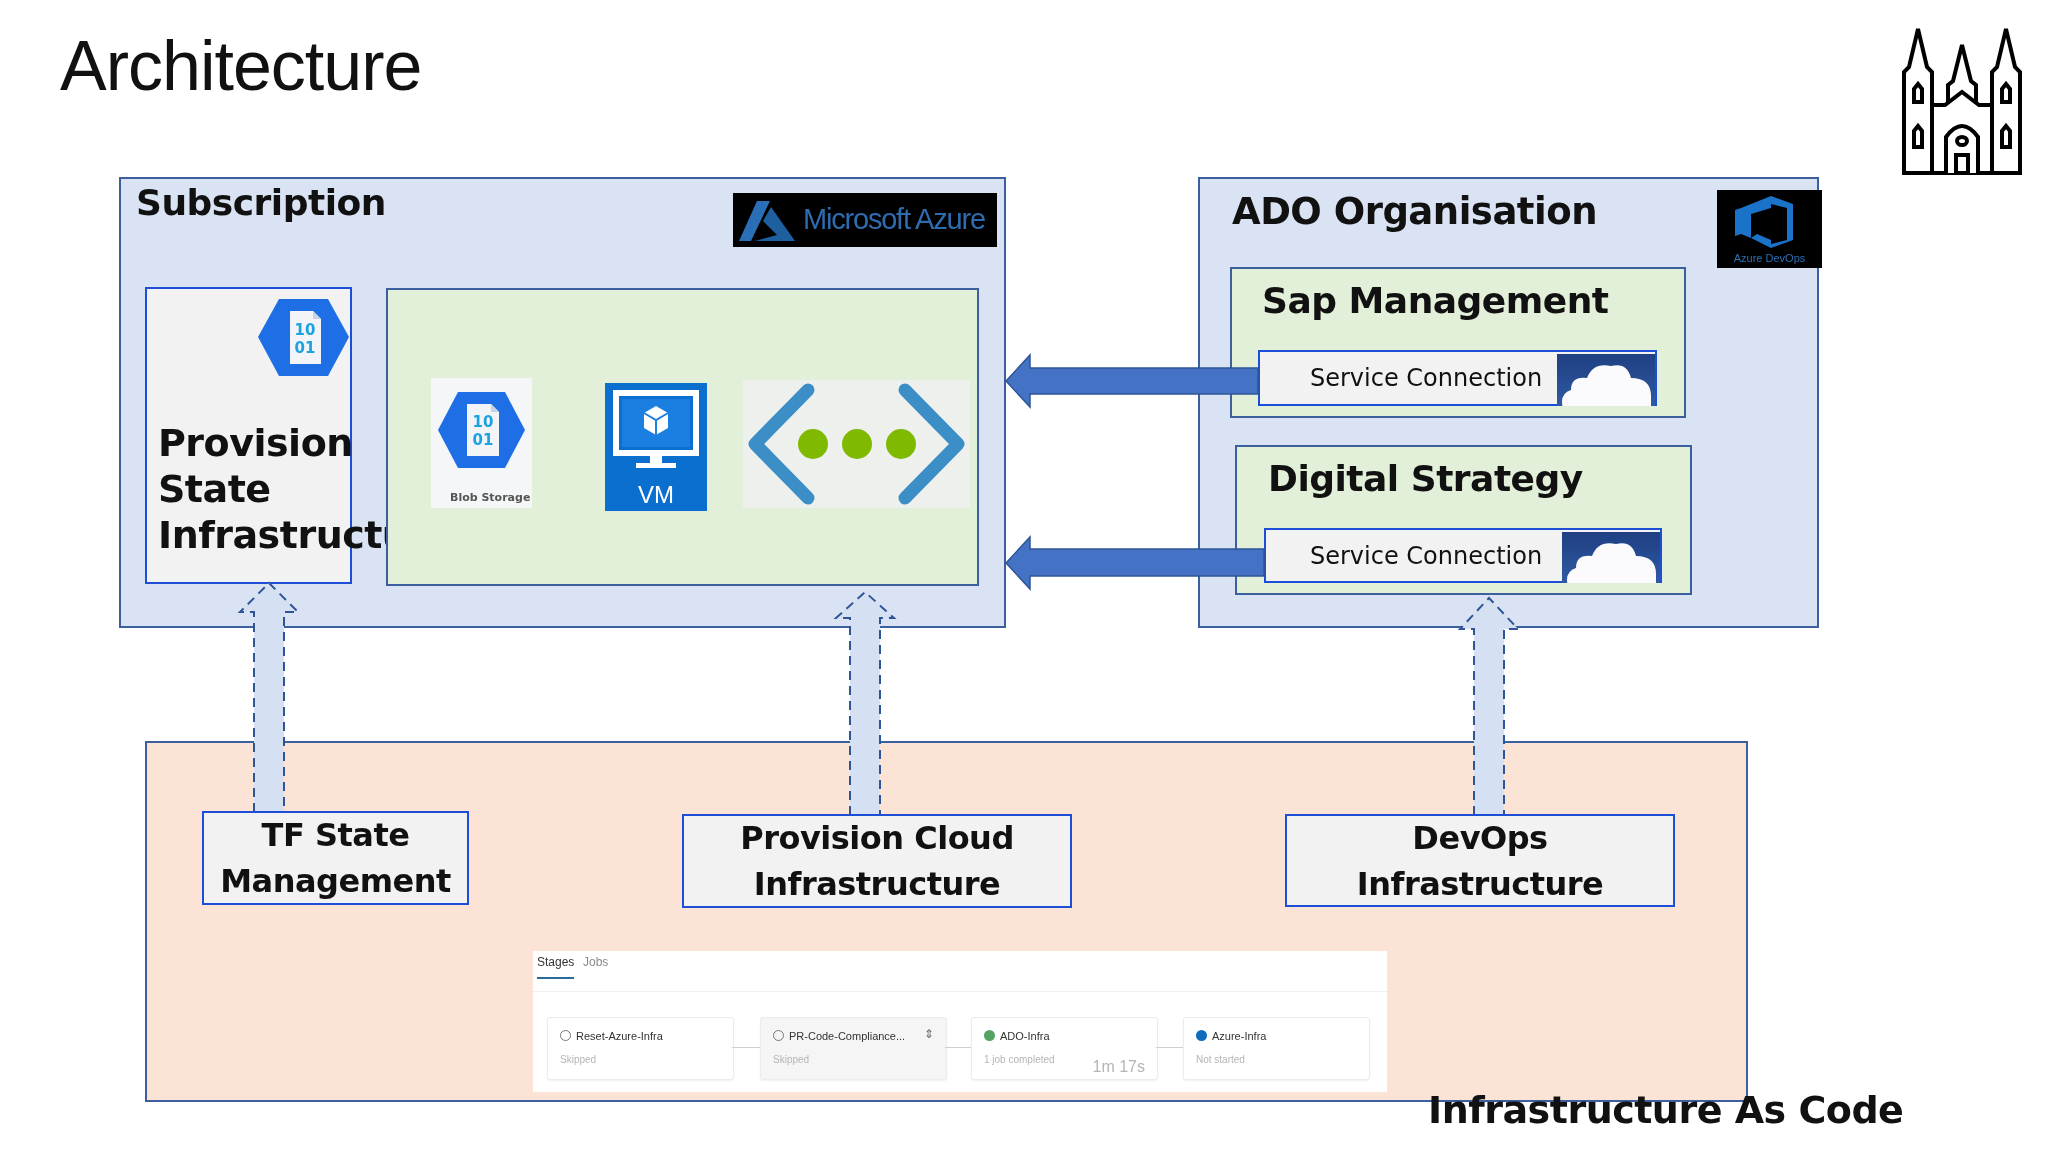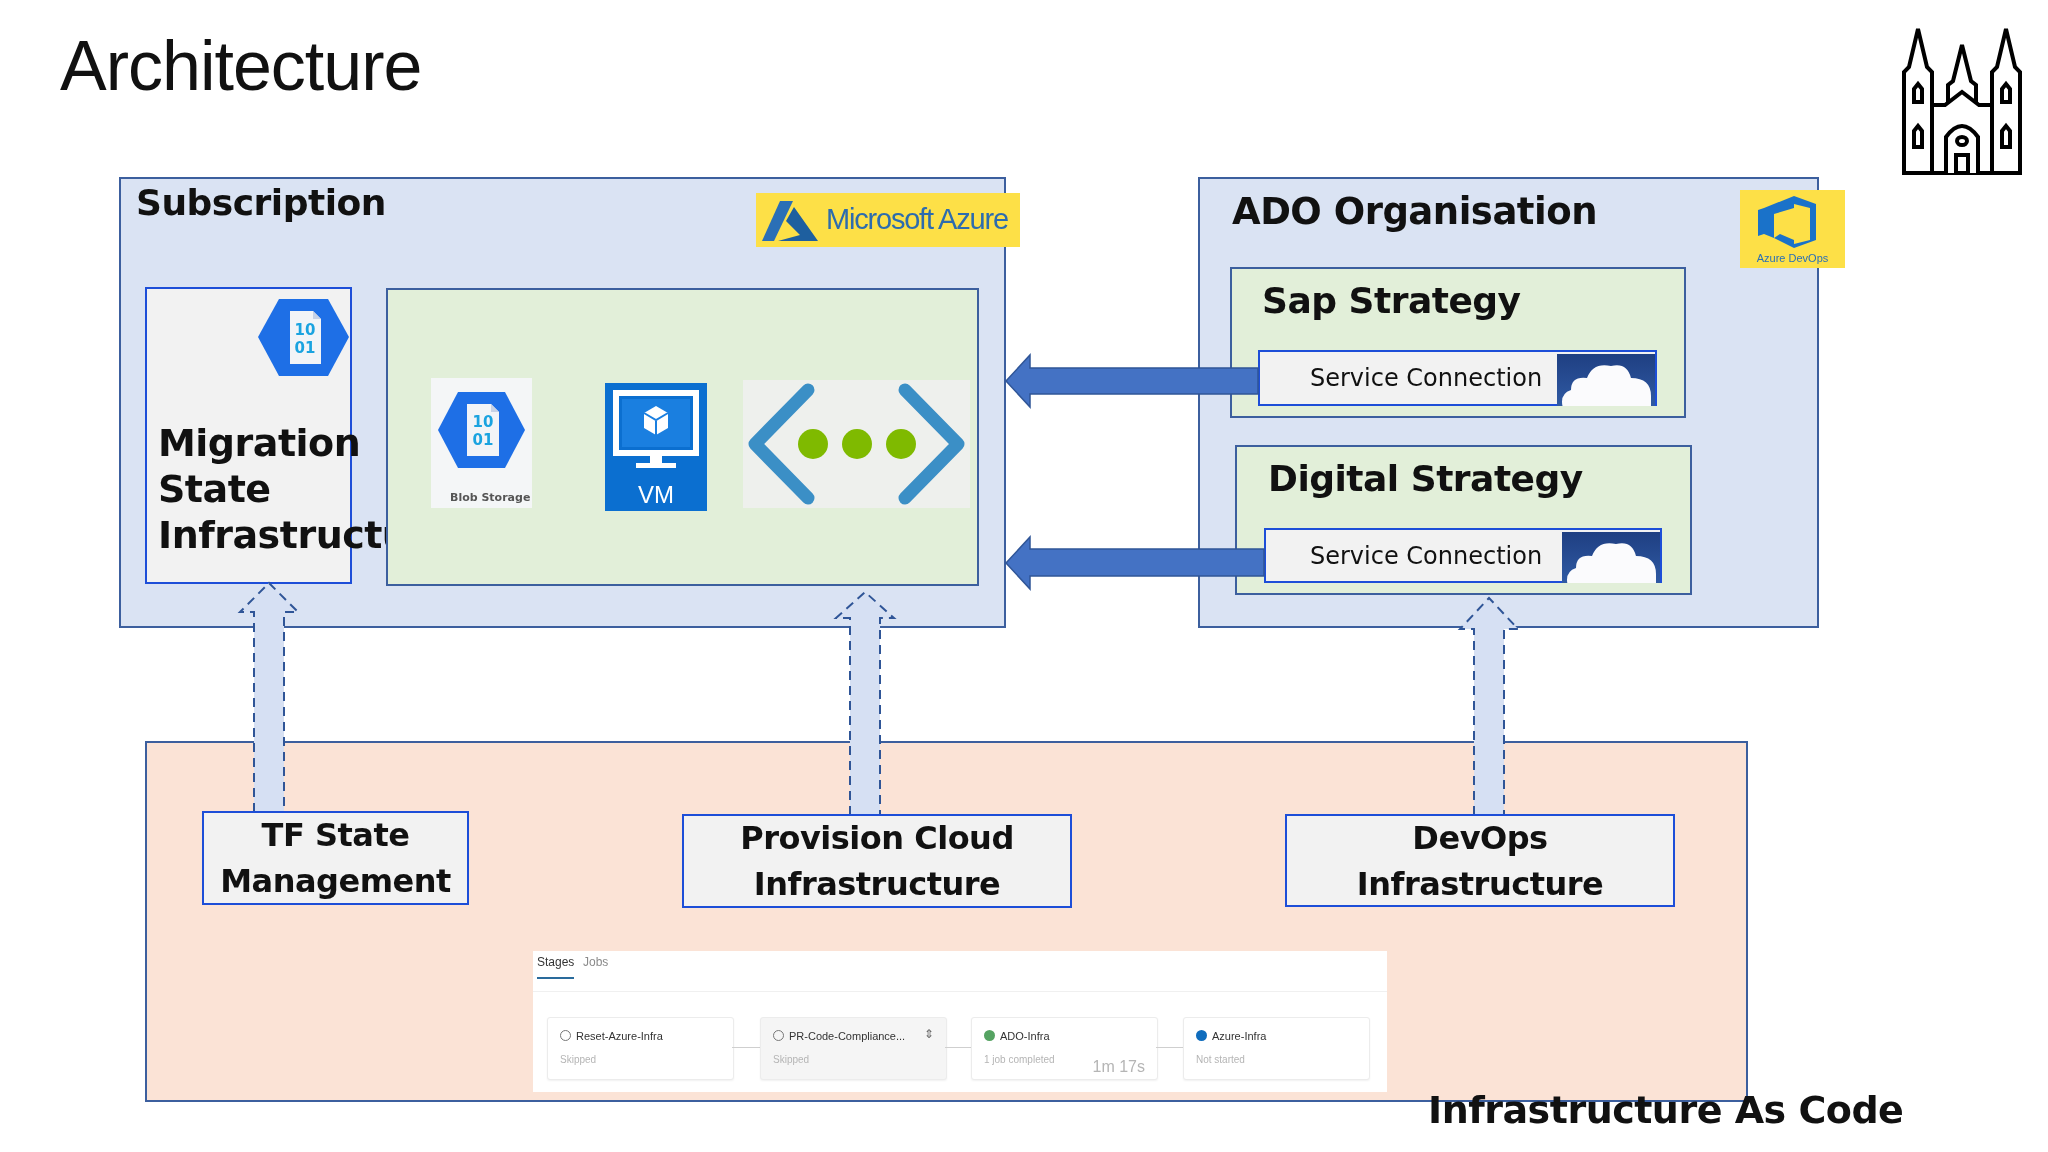--- a/index.html
+++ b/index.html
@@ -16,21 +16,21 @@
   .h-bold { font-family:"DejaVu Sans", sans-serif; font-weight:bold; color:#111; white-space:nowrap; }
   .lbl-sub { left:136px; top:182px; font-size:36px; letter-spacing:-0.5px; }
   .lbl-ado { left:1232px; top:190px; font-size:37px; letter-spacing:-0.5px; }
   .lbl-sap { left:1262px; top:280px; font-size:36px; letter-spacing:-0.5px; }
   .lbl-ds { left:1268px; top:458px; font-size:36px; letter-spacing:-0.5px; }
   .tf-text { left:158px; top:420px; font-size:38px; line-height:46px; letter-spacing:-0.5px; }
   .sc { display:flex; align-items:center; }
   .sc-text { position:absolute; left:50px; top:50%; transform:translateY(-50%); font-size:24px; color:#111; white-space:nowrap; font-family:"DejaVu Sans", sans-serif; }
   .cloud { position:absolute; right:0; top:2px; bottom:-2px; width:98px; background:linear-gradient(180deg,#1f3f82 0%,#2f5aa3 100%); overflow:hidden; }
   .box-label { display:flex; align-items:center; justify-content:center; text-align:center; font-size:32px; line-height:46px; font-weight:bold; color:#111; letter-spacing:-0.5px; }
-  .logo-tile { background:#fde047;margin-left:23px; }
+  .logo-tile { background:#000000; }
   .iac-label { left:1428px; top:1044px; font-size:38px; letter-spacing:-0.5px;margin-top:44px; }
   .pipeline { left:533px; top:951px; width:854px; height:141px; background:#fff; font-family:"Liberation Sans", sans-serif; }
   .tab { position:absolute; top:4px; font-size:12px; color:#333; }
   .tab.active { border-bottom:2px solid #2a6b9c; padding-bottom:8px; }
   .tab.inactive { color:#8a8a8a; }
   .pl-sep { position:absolute; left:0; right:0; top:40px; height:1px; background:#f0f0f0; }
   .stage { position:absolute; top:66px; width:185px; height:61px; background:#fff; border:1px solid #ececec; border-radius:3px; box-shadow:0 1px 2px rgba(0,0,0,0.06); }
   .stage.dim { background:#f5f5f5; }
   .stage-name { position:absolute; left:28px; top:12px; font-size:11px; color:#333; white-space:nowrap; }
   .stage-status { position:absolute; left:12px; top:36px; font-size:10px; color:#b5b5b5; white-space:nowrap; }
@@ -75,21 +75,21 @@
 <div class="abs" style="left:257px;top:293px;width:93px;height:89px;background:#f2f2f2;">
   <svg style="left:0;top:0;width:93px;height:89px;" viewBox="0 0 93 89">
     <path d="M22 6 L71 6 L92 44 L71 83 L22 83 L1 44 Z" fill="#1e6fe6"></path>
     <path d="M33 18 L56 18 L64 26 L64 71 L33 71 Z" fill="#f2f4f7"></path>
     <path d="M56 18 L56 26 L64 26 Z" fill="#c7d2e6"></path>
     <text x="48" y="42" text-anchor="middle" font-size="15" font-weight="bold" fill="#1aa3e0" font-family="DejaVu Sans, sans-serif">10</text>
     <text x="48" y="60" text-anchor="middle" font-size="15" font-weight="bold" fill="#1aa3e0" font-family="DejaVu Sans, sans-serif">01</text>
   </svg>
 </div>
 <div class="abs h-bold tf-text">
-  <div>Migration</div>
+  <div>Provision</div>
   <div>State</div>
   <div>Infrastructure</div>
 </div>
 
 <div class="abs green" style="left:386px;top:288px;width:593px;height:298px;"></div>
 
 <div class="abs" style="left:431px;top:378px;width:101px;height:130px;background:#f4f6f7;">
   <svg style="left:6px;top:12px;width:89px;height:80px;" viewBox="0 0 89 80">
     <path d="M21 2 L68 2 L88 40 L68 78 L21 78 L1 40 Z" fill="#1e6fe6"></path>
     <path d="M30 14 L54 14 L62 22 L62 66 L30 66 Z" fill="#f2f4f7"></path>
@@ -129,21 +129,21 @@
   <svg style="left:14px;top:4px;width:64px;height:56px;" viewBox="0 0 64 56">
     <path d="M40 2 L40 10 L56 14 L56 46 L40 50 L40 54 L62 46 L62 10 Z" fill="#1a72c9"></path>
     <path d="M40 2 L10 14 L10 40 L20 44 L20 20 L40 14 Z" fill="#1a72c9"></path>
     <path d="M20 44 L40 54 L40 46 L26 40 Z" fill="#1a72c9"></path>
     <path d="M4 16 L10 14 L10 40 L4 42 Z" fill="#1a72c9"></path>
   </svg>
   <span style="position:absolute;left:0;right:0;text-align:center;top:62px;font-size:11px;color:#2a6fb6;font-family:'Liberation Sans',sans-serif;white-space:nowrap;">Azure DevOps</span>
 </div>
 
 <div class="abs green" style="left:1230px;top:267px;width:456px;height:151px;"></div>
-<div class="abs h-bold lbl-sap">Sap Strategy</div>
+<div class="abs h-bold lbl-sap">Sap Management</div>
 <div class="abs grey sc" style="left:1258px;top:350px;width:399px;height:56px;">
   <span class="sc-text">Service Connection</span>
   <div class="cloud">
     <svg style="left:0;top:0;width:98px;height:54px;" viewBox="0 0 98 54">
       <path d="M6 54 Q2 40 14 36 Q14 22 30 24 Q36 8 54 12 Q70 8 74 24 Q94 24 94 42 L94 54 Z" fill="#fbfbfd"></path>
     </svg>
   </div>
 </div>
 
 <div class="abs green" style="left:1235px;top:445px;width:457px;height:150px;"></div>

